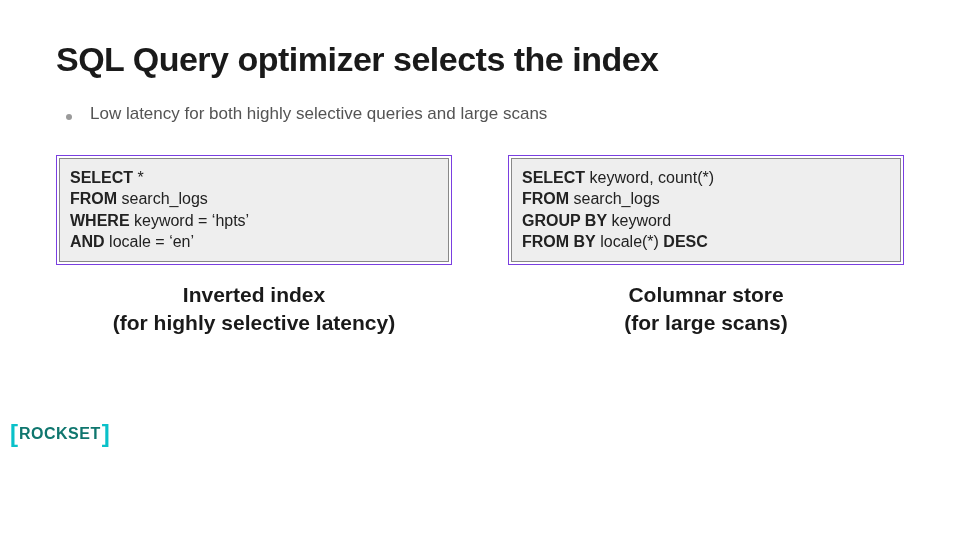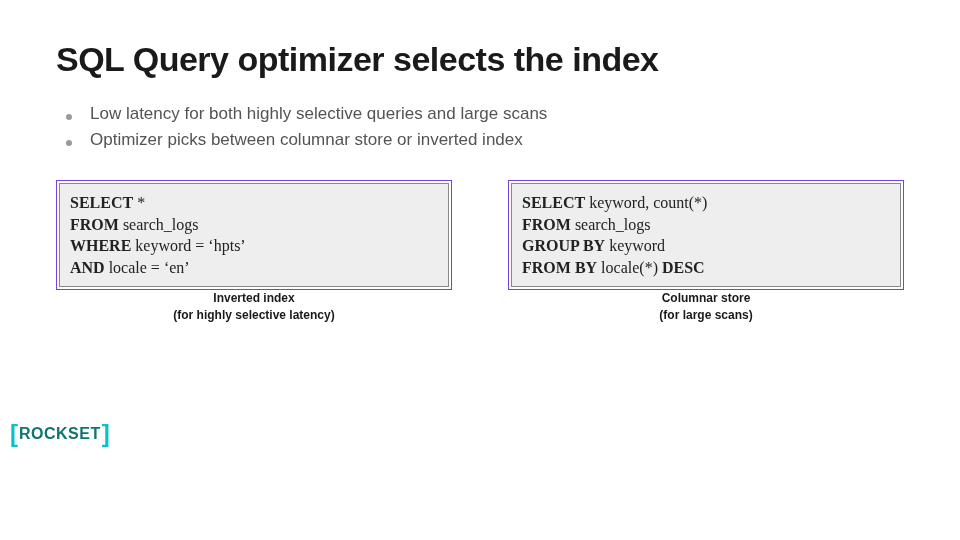--- a/index.html
+++ b/index.html
@@ -6,42 +6,38 @@
   html, body { width: 960px; height: 540px; background: #fff; font-family: "Helvetica Neue", Arial, sans-serif; color: #1a1a1a; }
   .slide { position: relative; width: 960px; height: 456px; padding: 40px 56px 24px 56px; }
   h1 { font-size: 34px; font-weight: 800; letter-spacing: -0.5px; margin-bottom: 22px; }
   ul.bullets { list-style: none; margin-bottom: 28px; }
   ul.bullets li { display: flex; align-items: flex-start; font-size: 17px; color: #545454; line-height: 1.5; }
   ul.bullets li .dot { display: inline-block; width: 6px; height: 6px; background: #9a9a9a; border-radius: 50%; margin: 13px 18px 0 10px; flex: 0 0 auto; }
   .examples { display: flex; gap: 56px; margin-top: 6px; }
   .example { flex: 0 0 396px; }
   .codebox { border: 1px solid #7a3fe0; padding: 2px; }
   .codebox-inner { border: 1px solid #888; background: #eeeeee; padding: 8px 10px; }
-  pre.code { font-family: Liberation Serif, serif; font-size: 16px; line-height: 1.35; color: #222; white-space: pre; }
+  pre.code { font-family: Liberation Sans, sans-serif; font-size: 16px; line-height: 1.35; color: #222; white-space: pre; }
   pre.code b { font-weight: bold; }
-  .caption { text-align: center; font-size: 12px; font-weight: 700; line-height: 1.35; }
+  .caption { text-align: center; font-size: 21px; font-weight: 700; margin-top: 16px; line-height: 1.35; }
   .footer-logo { position: absolute; left: 10px; bottom: 10px; display: flex; align-items: center; }
   .footer-logo .bracket { font-size: 24px; font-weight: 700; color: #0ac1c9; line-height: 1; }
   .footer-logo .word { font-family: Arial, sans-serif; font-size: 16px; font-weight: 900; letter-spacing: 0.5px; color: #0f766e; margin: 0 1px; }
 </style>
 </head>
 <body>
 
 <div class="slide">
 
   <h1>SQL Query optimizer selects the index</h1>
 
   <ul class="bullets">
     <li>
       <span class="dot"></span>
       <span>Low latency for both highly selective queries and large scans</span>
-    </li>
-    <li>
-      <span class="dot"></span>
-      <span>Optimizer picks between columnar store or inverted index</span>
     </li>
   </ul>
 
   <div class="examples">
 
     <div class="example">
       <div class="codebox">
         <div class="codebox-inner">
 <pre class="code"><b>SELECT</b><span> *</span>
 <b>FROM</b><span> search_logs</span>

